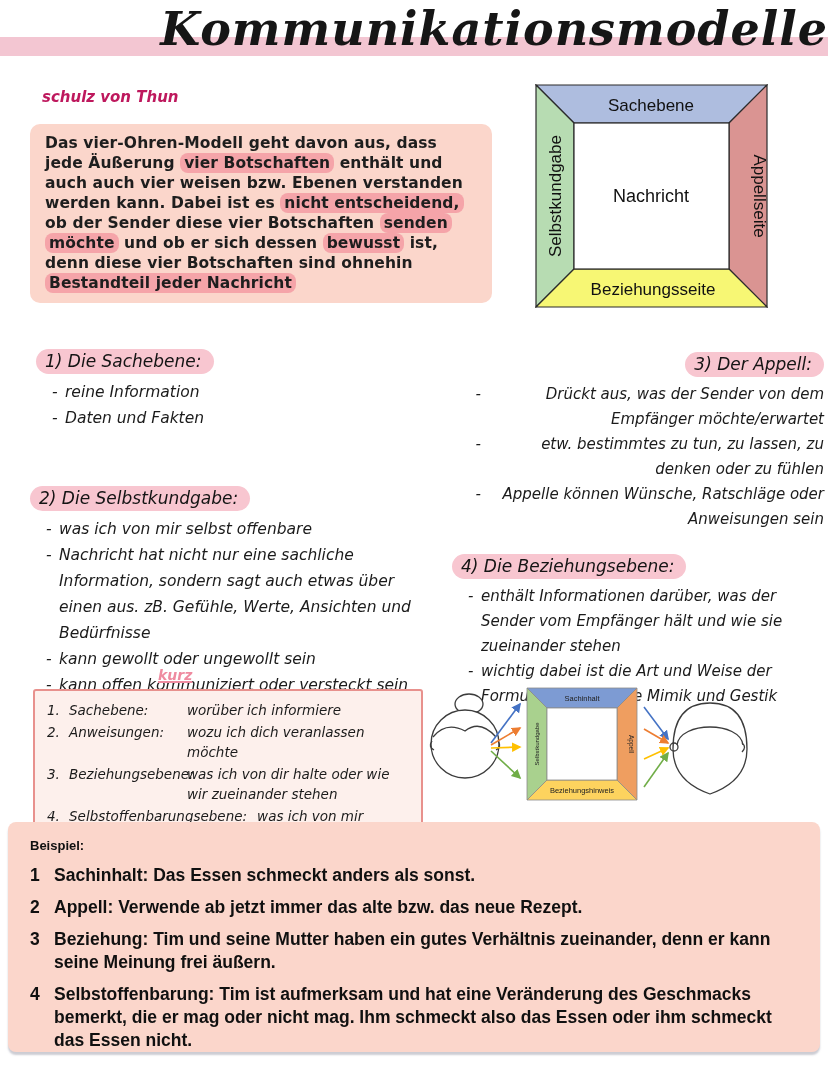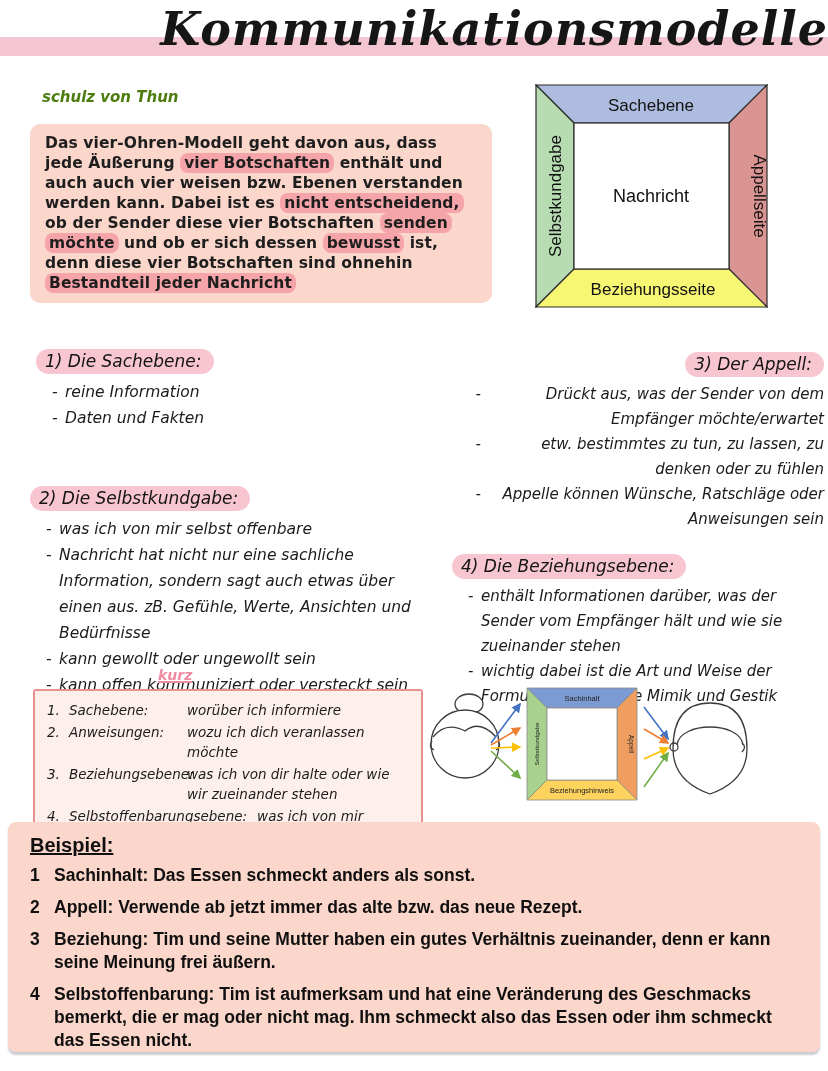--- a/index.html
+++ b/index.html
@@ -11,21 +11,21 @@
 
   
   .title-band{left:0;top:37px;width:828px;height:19px;background:#f3c6d2;}
   .page-title{
     left:0;right:0;top:2px;text-align:right;
     font-family:"DejaVu Serif",serif;font-style:italic;font-weight:700;
     font-size:46px;letter-spacing:1px;color:#161616;
   }
   .author-note{
     left:42px;top:88px;font-family:"DejaVu Sans",sans-serif;
-    font-style:italic;font-weight:600;font-size:15px;color:#4d7c0f;
+    font-style:italic;font-weight:600;font-size:15px;color:#be185d;
   }
 
   
   .intro-card{
     left:30px;top:124px;width:462px;box-sizing:border-box;
     background:#fbd6cb;border-radius:10px;padding:9px 15px 10px 15px;
     font-family:"DejaVu Sans",sans-serif;font-weight:700;
     font-size:15.5px;line-height:20px;color:#1e1e1e;letter-spacing:0.1px;
   }
   .seg{background:transparent;}
@@ -59,21 +59,21 @@
   .kterm{width:118px;flex-shrink:0;}
   .kterm.wide{width:auto;margin-right:10px;}
   .kdesc{flex:1;}
 
   
   .beispiel-card{
     left:8px;top:822px;width:812px;height:230px;box-sizing:border-box;
     background:#fbd6cb;border-radius:8px;padding:12px 22px 14px 22px;
     box-shadow:0 3px 2px rgba(110,110,130,0.35);
   }
-  .bheading{font-size:20px;font-weight:700;color:#101010;margin-bottom:7px;line-height:23px;text-decoration:underline;}
+  .bheading{font-size:13px;font-weight:700;color:#101010;margin-bottom:7px;line-height:23px;}
   .bitem{display:flex;font-size:17.5px;font-weight:700;color:#101010;line-height:23px;margin-bottom:9px;}
   .bnum{width:24px;flex-shrink:0;}
   .btxt{flex:1;}
 
   svg text{font-family:"Liberation Sans",sans-serif;}
 </style>
 </head>
 <body>
 
 <div class="abs title-band"></div>

